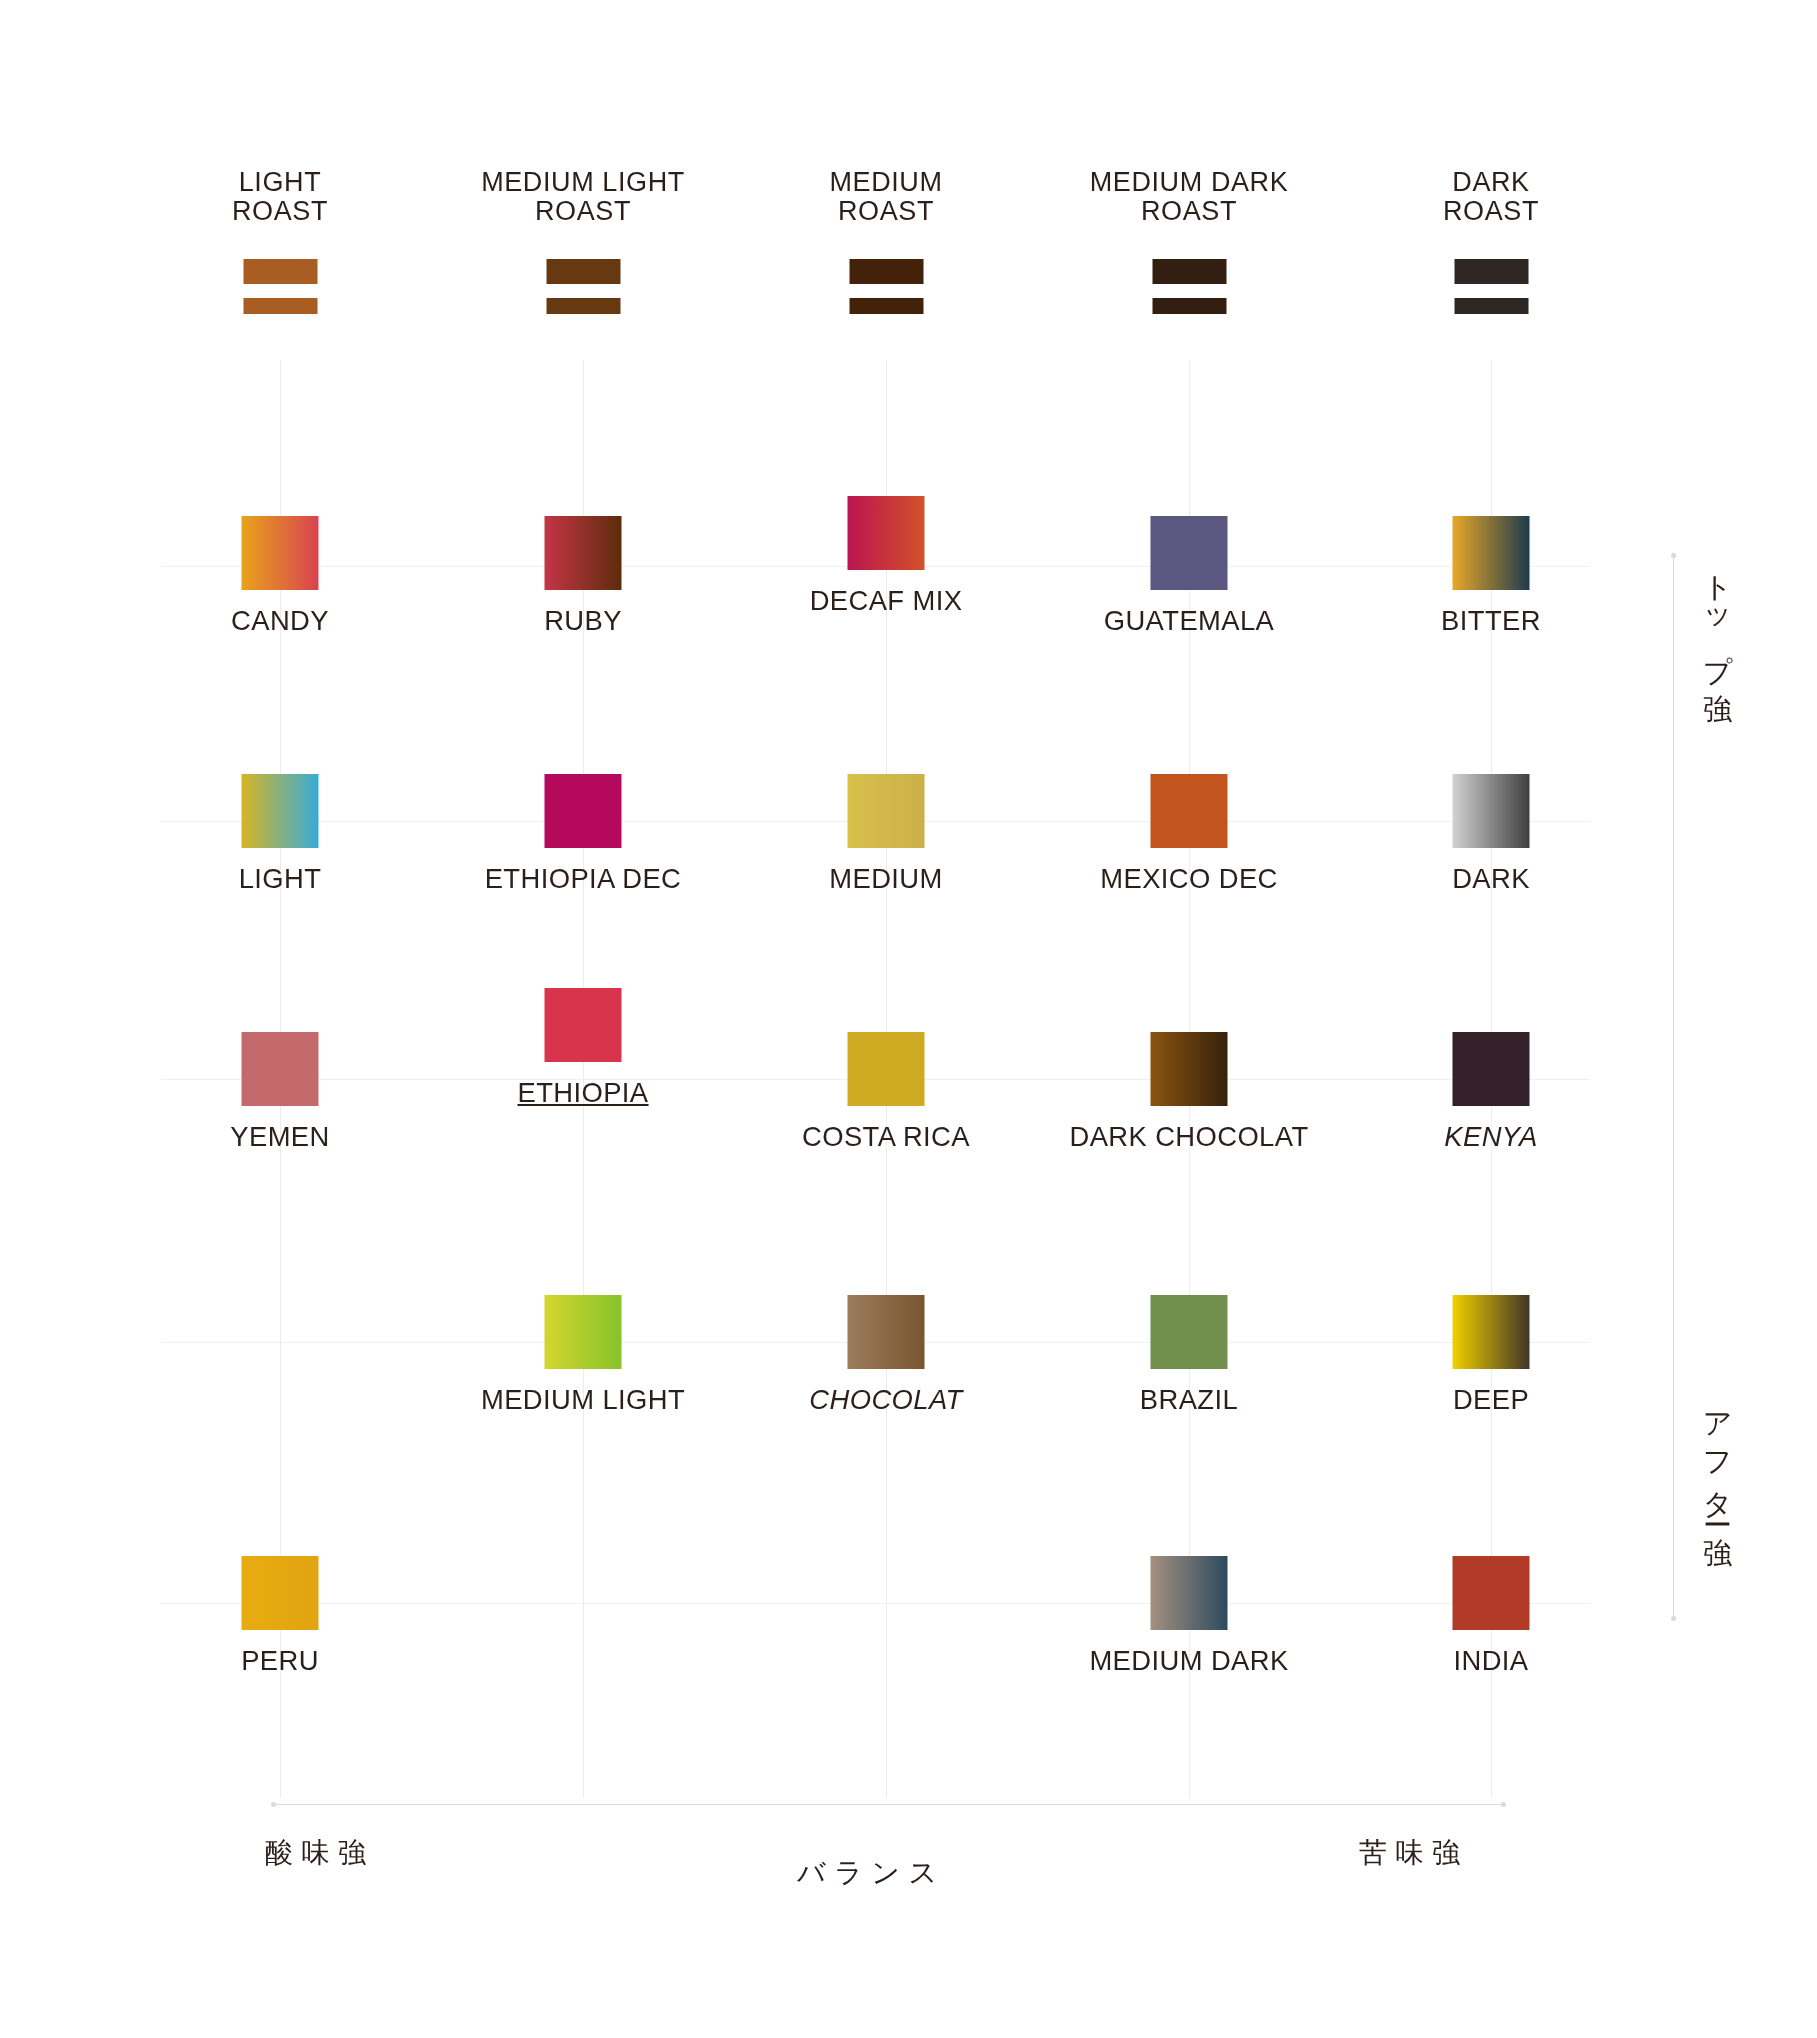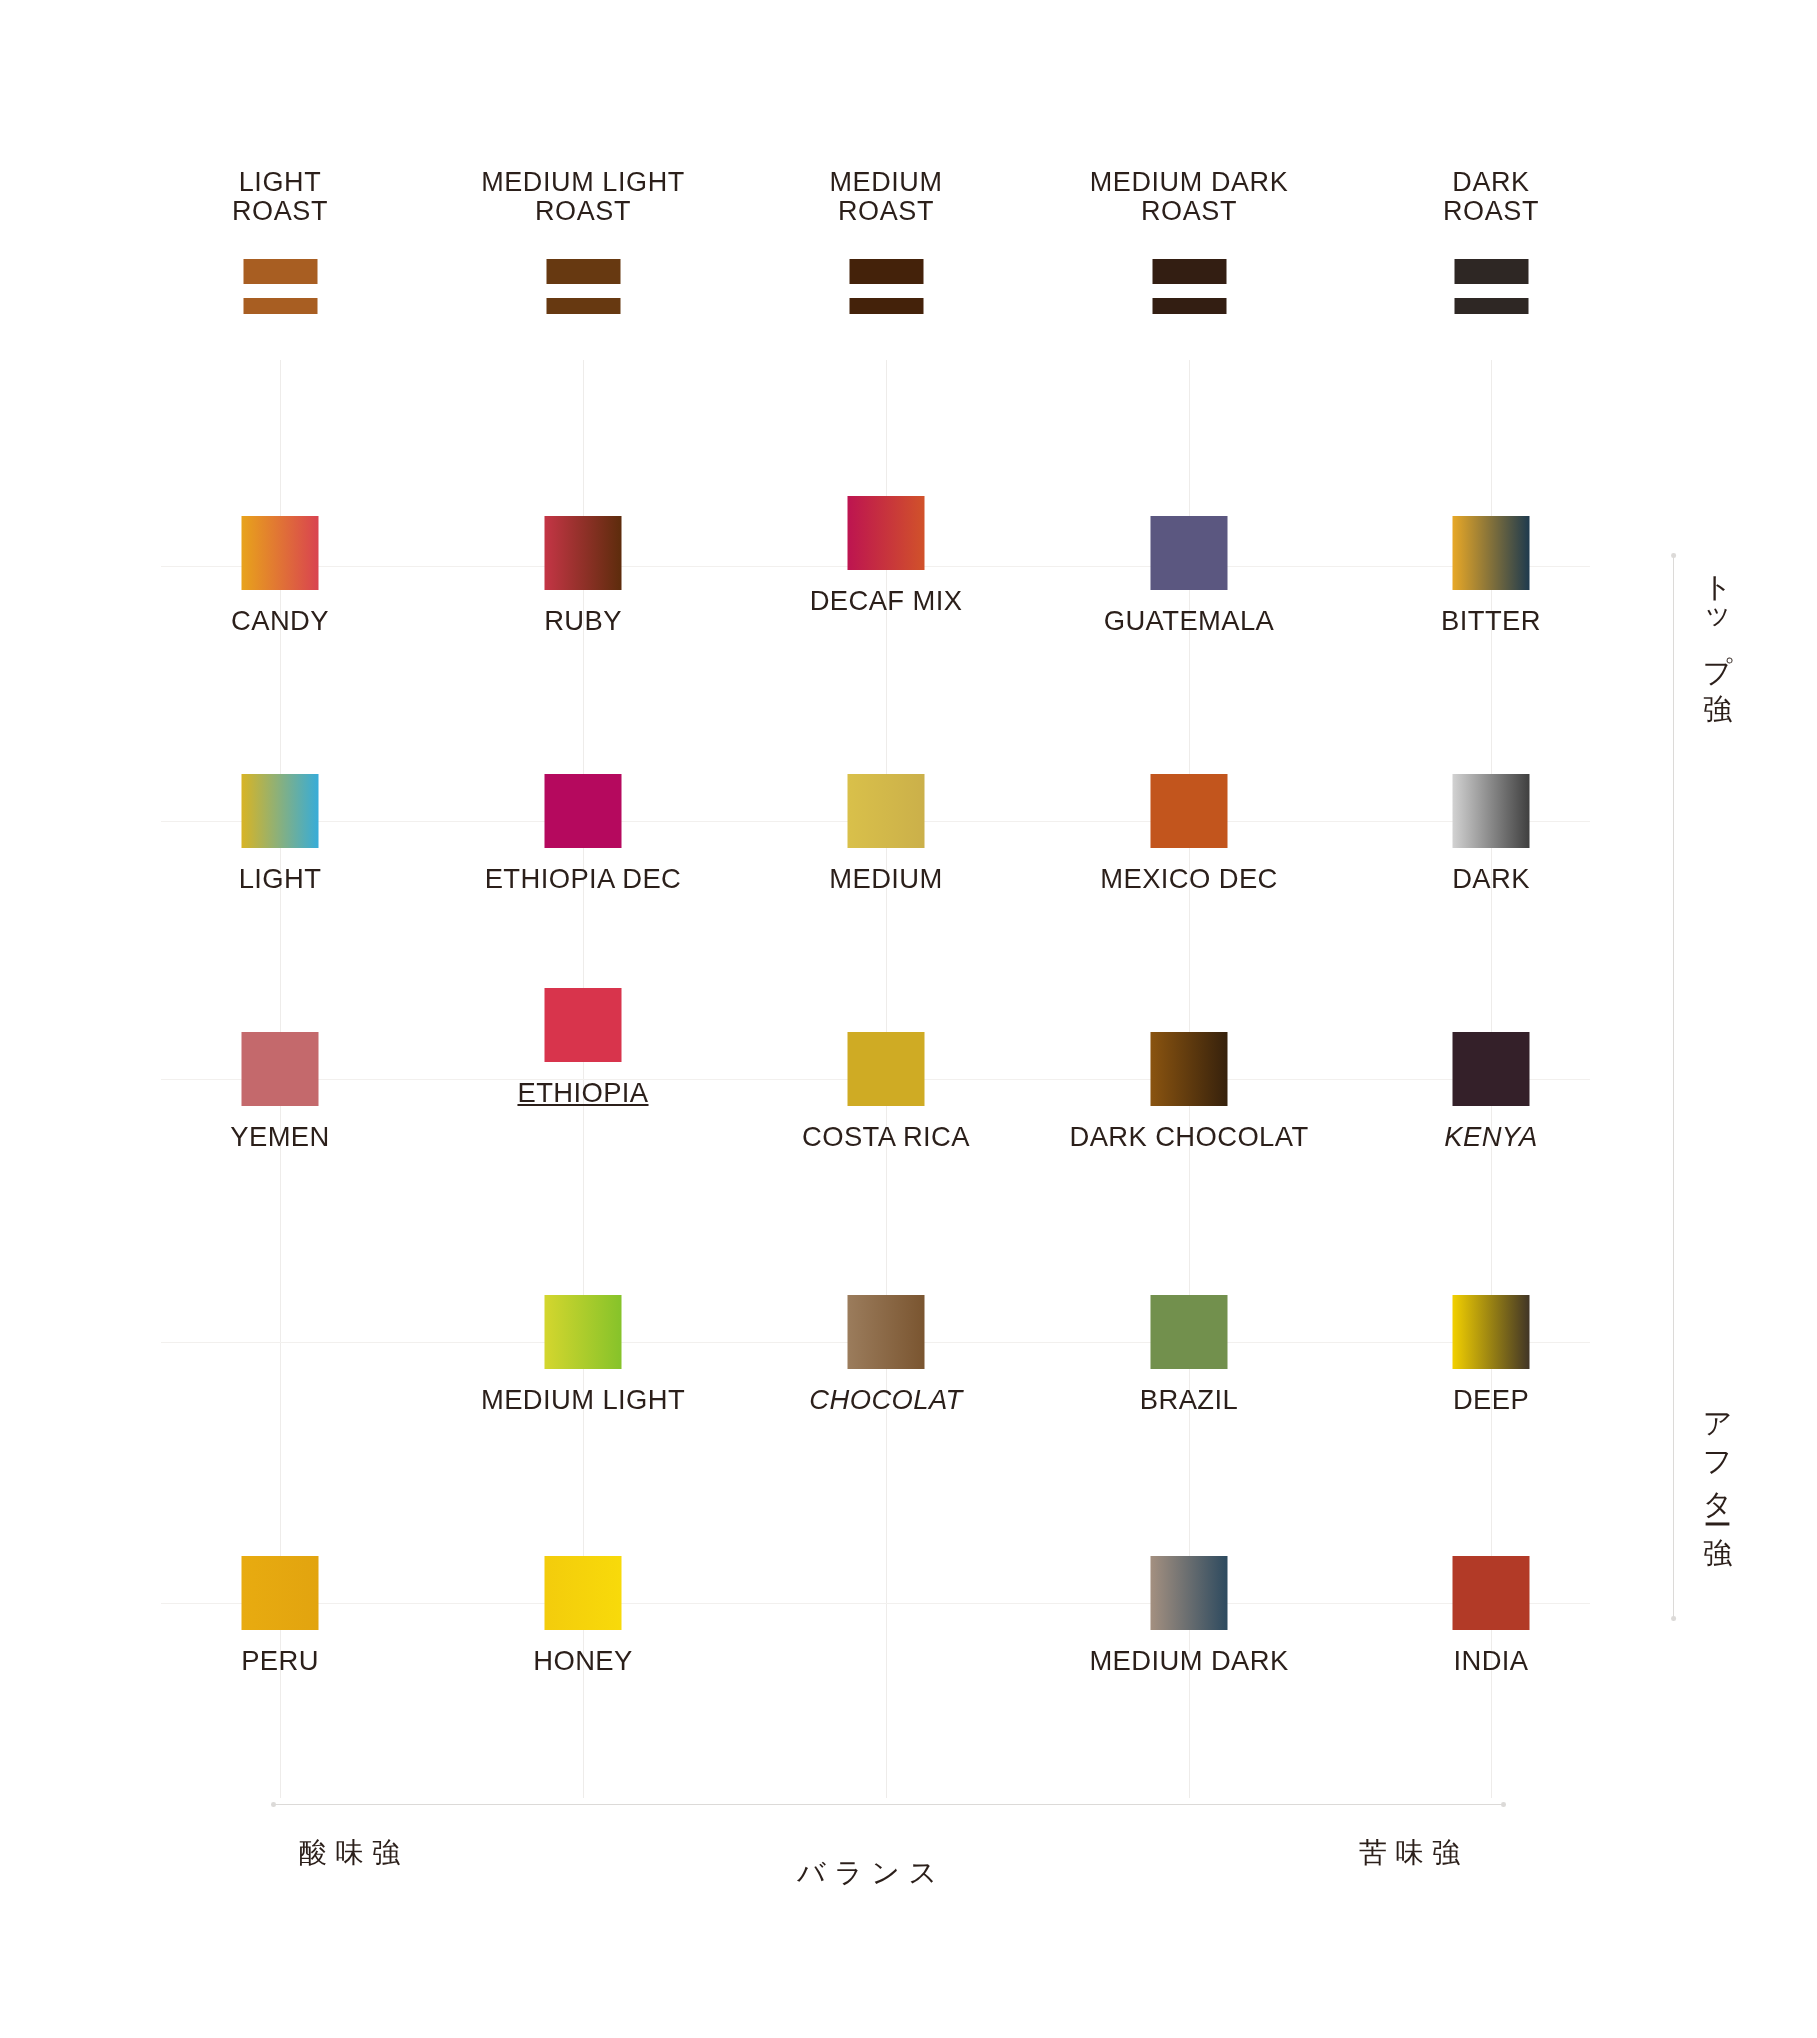--- a/index.html
+++ b/index.html
@@ -269,40 +269,36 @@
   </div>
   <div class="swatch-cell" style="left:1491px; top:1295px;">
     <div class="swatch-box" style="background:linear-gradient(90deg,#f2d000 0%,#413526 100%);"></div>
     <div class="swatch-label">DEEP</div>
   </div>
 
   <div class="swatch-cell" style="left:280px; top:1556px;">
     <div class="swatch-box" style="background:linear-gradient(90deg,#e8ab10 0%,#e2a40f 100%);"></div>
     <div class="swatch-label">PERU</div>
   </div>
-  <div class="swatch-cell" style="left:583px; top:1556px;">
-    <div class="swatch-box" style="background:linear-gradient(90deg,#f3cc0c 0%,#f8da0a 100%);"></div>
-    <div class="swatch-label">HONEY</div>
-  </div>
   <div class="swatch-cell" style="left:1189px; top:1556px;">
     <div class="swatch-box" style="background:linear-gradient(90deg,#a49080 0%,#2d4a5f 100%);"></div>
     <div class="swatch-label">MEDIUM DARK</div>
   </div>
   <div class="swatch-cell" style="left:1491px; top:1556px;">
     <div class="swatch-box" style="background:#b23a27;"></div>
     <div class="swatch-label">INDIA</div>
   </div>
 
   <div class="vaxis-line" style="left:1673px; top:555px; height:1066px;"></div>
   <div class="vaxis-cap" style="left:1673px; top:553px;"></div>
   <div class="vaxis-cap" style="left:1673px; top:1616px;"></div>
   <div class="vaxis-label" style="left:1703px; top:555px;">トップ強</div>
   <div class="vaxis-label" style="left:1703px; top:1393px;">アフター強</div>
 
   <div class="haxis-line" style="left:273px; top:1804px; width:1230px;"></div>
   <div class="haxis-cap" style="left:271px; top:1804px;"></div>
   <div class="haxis-cap" style="left:1501px; top:1804px;"></div>
-  <div class="haxis-label" style="left:265px; top:1834px;margin-left:34px;">酸味強</div>
+  <div class="haxis-label" style="left:265px; top:1834px;">酸味強</div>
   <div class="haxis-label" style="left:797px; top:1834px;margin-top:20px;">バランス</div>
   <div class="haxis-label" style="left:1359px; top:1834px;">苦味強</div>
 
 </div>
 
 
 </body></html>

